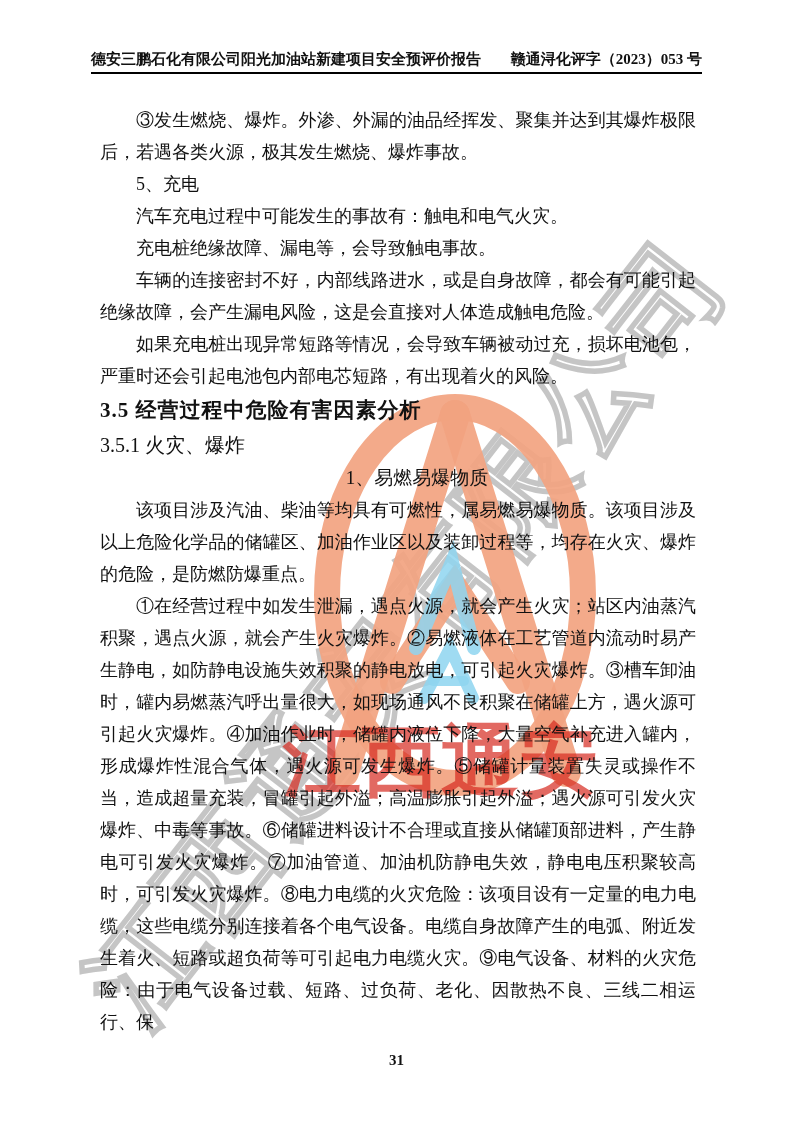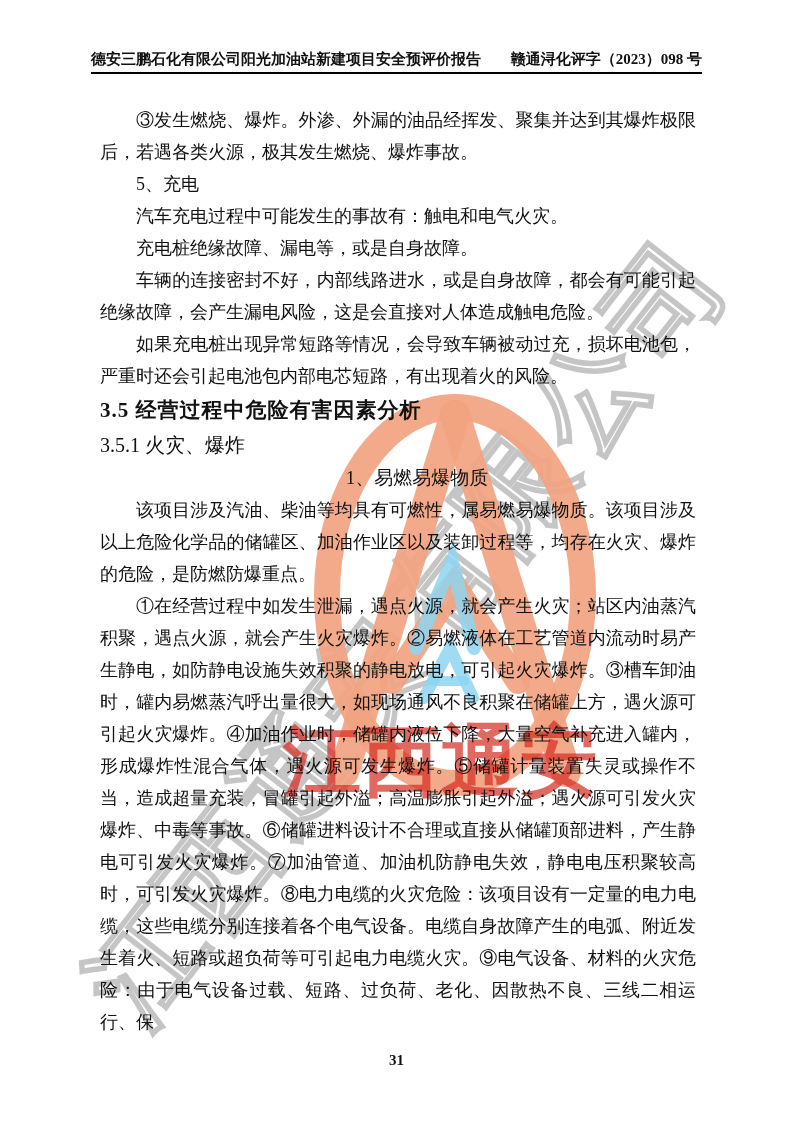--- a/index.html
+++ b/index.html
@@ -105,28 +105,28 @@
       </g>
     </svg>
 
     <div class="wm-red">江西通安</div>
   </div>
 
   <div class="doc">
 
     <div class="header">
       <span class="h-left">德安三鹏石化有限公司阳光加油站新建项目安全预评价报告</span>
-      <span class="h-right">赣通浔化评字（2023）098 号</span>
+      <span class="h-right">赣通浔化评字（2023）053 号</span>
     </div>
 
     <div class="body-text">
         <p class="para">③发生燃烧、爆炸。外渗、外漏的油品经挥发、聚集并达到其爆炸极限后，若遇各类火源，极其发生燃烧、爆炸事故。</p>
         <p class="para">5、充电</p>
         <p class="para">汽车充电过程中可能发生的事故有：触电和电气火灾。</p>
-        <p class="para">充电桩绝缘故障、漏电等，或是自身故障。</p>
+        <p class="para">充电桩绝缘故障、漏电等，会导致触电事故。</p>
         <p class="para">车辆的连接密封不好，内部线路进水，或是自身故障，都会有可能引起绝缘故障，会产生漏电风险，这是会直接对人体造成触电危险。</p>
         <p class="para">如果充电桩出现异常短路等情况，会导致车辆被动过充，损坏电池包，严重时还会引起电池包内部电芯短路，有出现着火的风险。</p>
         <p class="head1">3.5 经营过程中危险有害因素分析</p>
         <p class="head2">3.5.1 火灾、爆炸</p>
         <p class="head3">1、易燃易爆物质</p>
         <p class="para">该项目涉及汽油、柴油等均具有可燃性，属易燃易爆物质。该项目涉及以上危险化学品的储罐区、加油作业区以及装卸过程等，均存在火灾、爆炸的危险，是防燃防爆重点。</p>
         <p class="para">①在经营过程中如发生泄漏，遇点火源，就会产生火灾；站区内油蒸汽积聚，遇点火源，就会产生火灾爆炸。②易燃液体在工艺管道内流动时易产生静电，如防静电设施失效积聚的静电放电，可引起火灾爆炸。③槽车卸油时，罐内易燃蒸汽呼出量很大，如现场通风不良积聚在储罐上方，遇火源可引起火灾爆炸。④加油作业时，储罐内液位下降，大量空气补充进入罐内，形成爆炸性混合气体，遇火源可发生爆炸。⑤储罐计量装置失灵或操作不当，造成超量充装，冒罐引起外溢；高温膨胀引起外溢；遇火源可引发火灾爆炸、中毒等事故。⑥储罐进料设计不合理或直接从储罐顶部进料，产生静电可引发火灾爆炸。⑦加油管道、加油机防静电失效，静电电压积聚较高时，可引发火灾爆炸。⑧电力电缆的火灾危险：该项目设有一定量的电力电缆，这些电缆分别连接着各个电气设备。电缆自身故障产生的电弧、附近发生着火、短路或超负荷等可引起电力电缆火灾。⑨电气设备、材料的火灾危险：由于电气设备过载、短路、过负荷、老化、因散热不良、三线二相运行、保</p>
       </div>
 
     <div class="footer-page">31</div>

